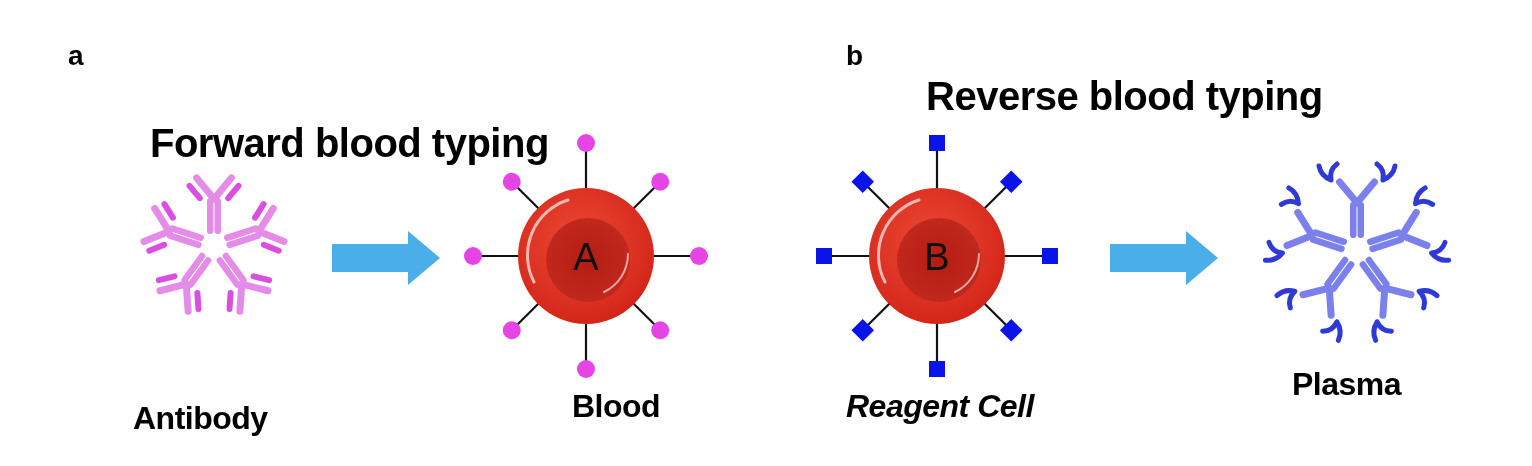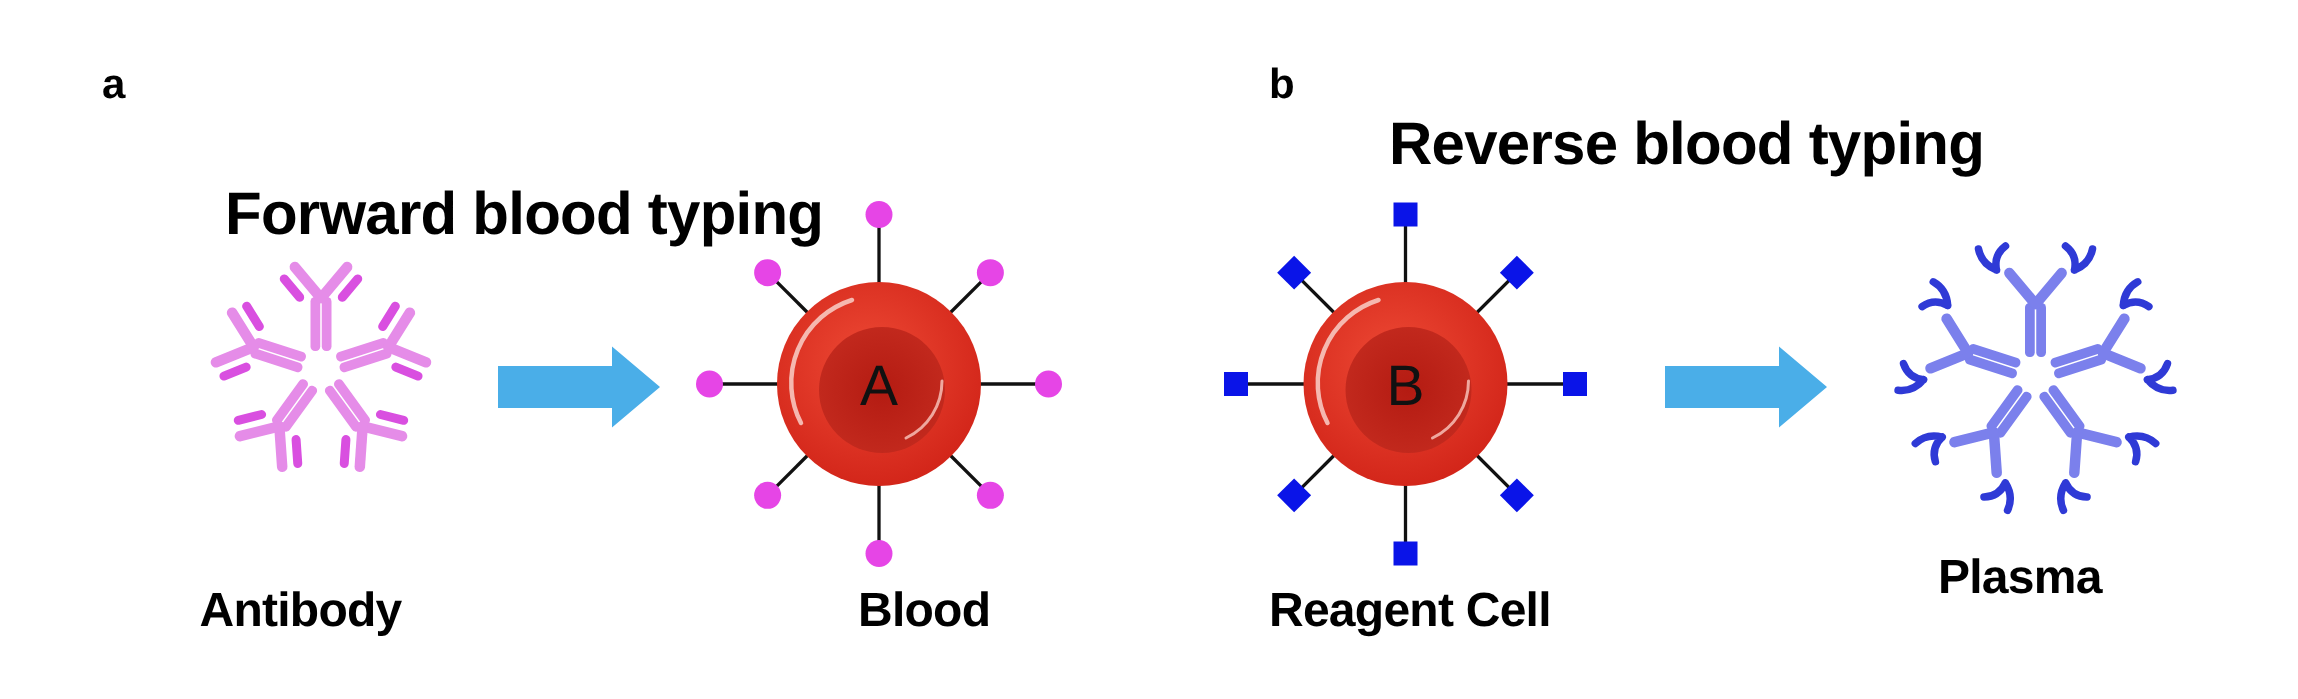--- a/index.html
+++ b/index.html
@@ -11,23 +11,23 @@
   svg.fig { position:absolute; left:0; top:0; }
 </style>
 </head>
 <body>
 
 <div class="txt panel-letter" style="left:68px;top:40px;">a</div>
 <div class="txt title" style="left:150px;top:74px;margin-top:47px;">Forward blood typing</div>
 <div class="txt panel-letter" style="left:846px;top:40px;">b</div>
 <div class="txt title" style="left:926px;top:74px;text-align:right;">Reverse blood typing</div>
 
-<div class="txt label" style="left:133px;top:388px;">Antibody</div>
+<div class="txt label" style="left:133px;top:400px;">Antibody</div>
 <div class="txt label" style="left:532px;top:388px;margin-left:40px;">Blood</div>
-<div class="txt label" style="left:846px;top:388px;">Reagent Cell</div>
+<div class="txt label" style="left:846px;top:388px;font-style:italic;">Reagent Cell</div>
 <div class="txt label" style="left:1292px;top:366px;">Plasma</div>
 
 <svg class="fig" width="1532" height="466" viewBox="0 0 1532 466">
   <defs>
     <radialGradient id="cellGrad" cx="45%" cy="40%" r="60%">
       <stop offset="0%" stop-color="#ee4a35"></stop>
       <stop offset="100%" stop-color="#d3261a"></stop>
     </radialGradient>
     <radialGradient id="innerGrad" cx="50%" cy="50%" r="55%">
       <stop offset="0%" stop-color="#b41b12"></stop>

